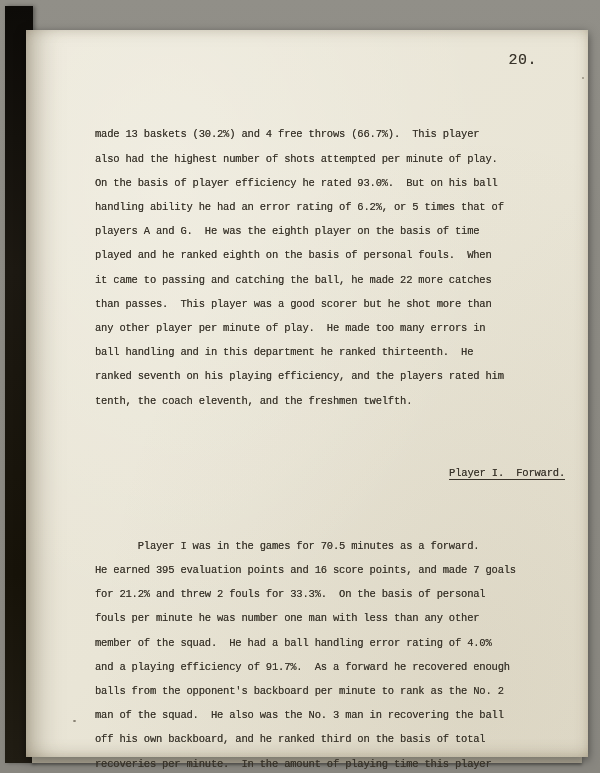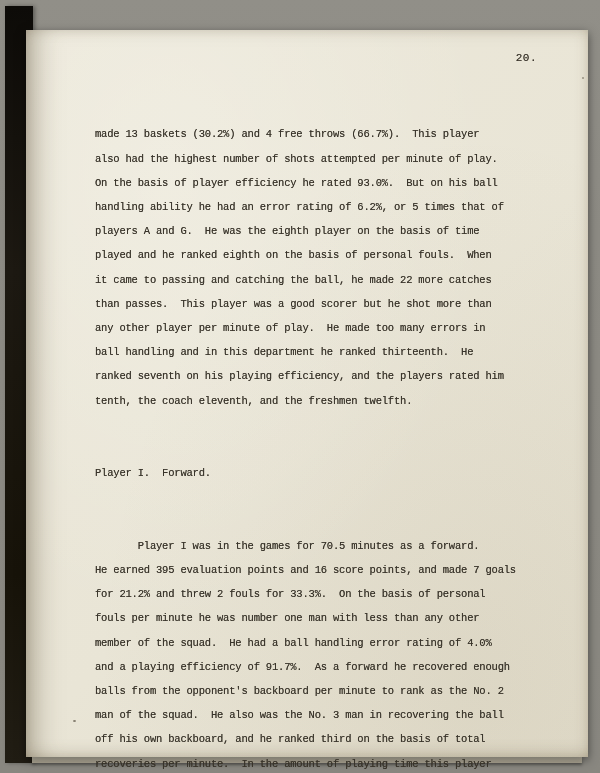--- a/index.html
+++ b/index.html
@@ -51,21 +51,21 @@
     top: 757px;
     width: 550px;
     height: 6px;
     background: linear-gradient(180deg, #cdc7b5 0%, #b3ac99 80%);
     box-shadow: 0 2px 3px rgba(0,0,0,0.35);
   }
   .page-number {
     position: absolute;
     top: 22px;
     right: 51px;
-    font-size: 11px;
+    font-size: 15px;
     letter-spacing: 0.5px;
     color: #3a352c;
     text-shadow: 0 0 0.5px rgba(45,40,28,0.6);
   }
   .text-block {
     position: absolute;
     left: 69px;
     top: 44px;
     width: 470px;
     white-space: pre;
@@ -73,21 +73,23 @@
     line-height: 24.2px;
     letter-spacing: -0.2px;
     color: #38332a;
     text-shadow: 0 0 0.5px rgba(45,40,28,0.65);
   }
   .para {
     white-space: pre;
   }
   .heading {
     white-space: pre;
+    text-decoration: underline;
     text-underline-offset: 3px;
+    text-align: right;
   }
   .speck-a {
     position: absolute;
     left: 47px;
     top: 690px;
     width: 3px;
     height: 2px;
     background: rgba(50,40,25,0.55);
     border-radius: 50%;
   }

